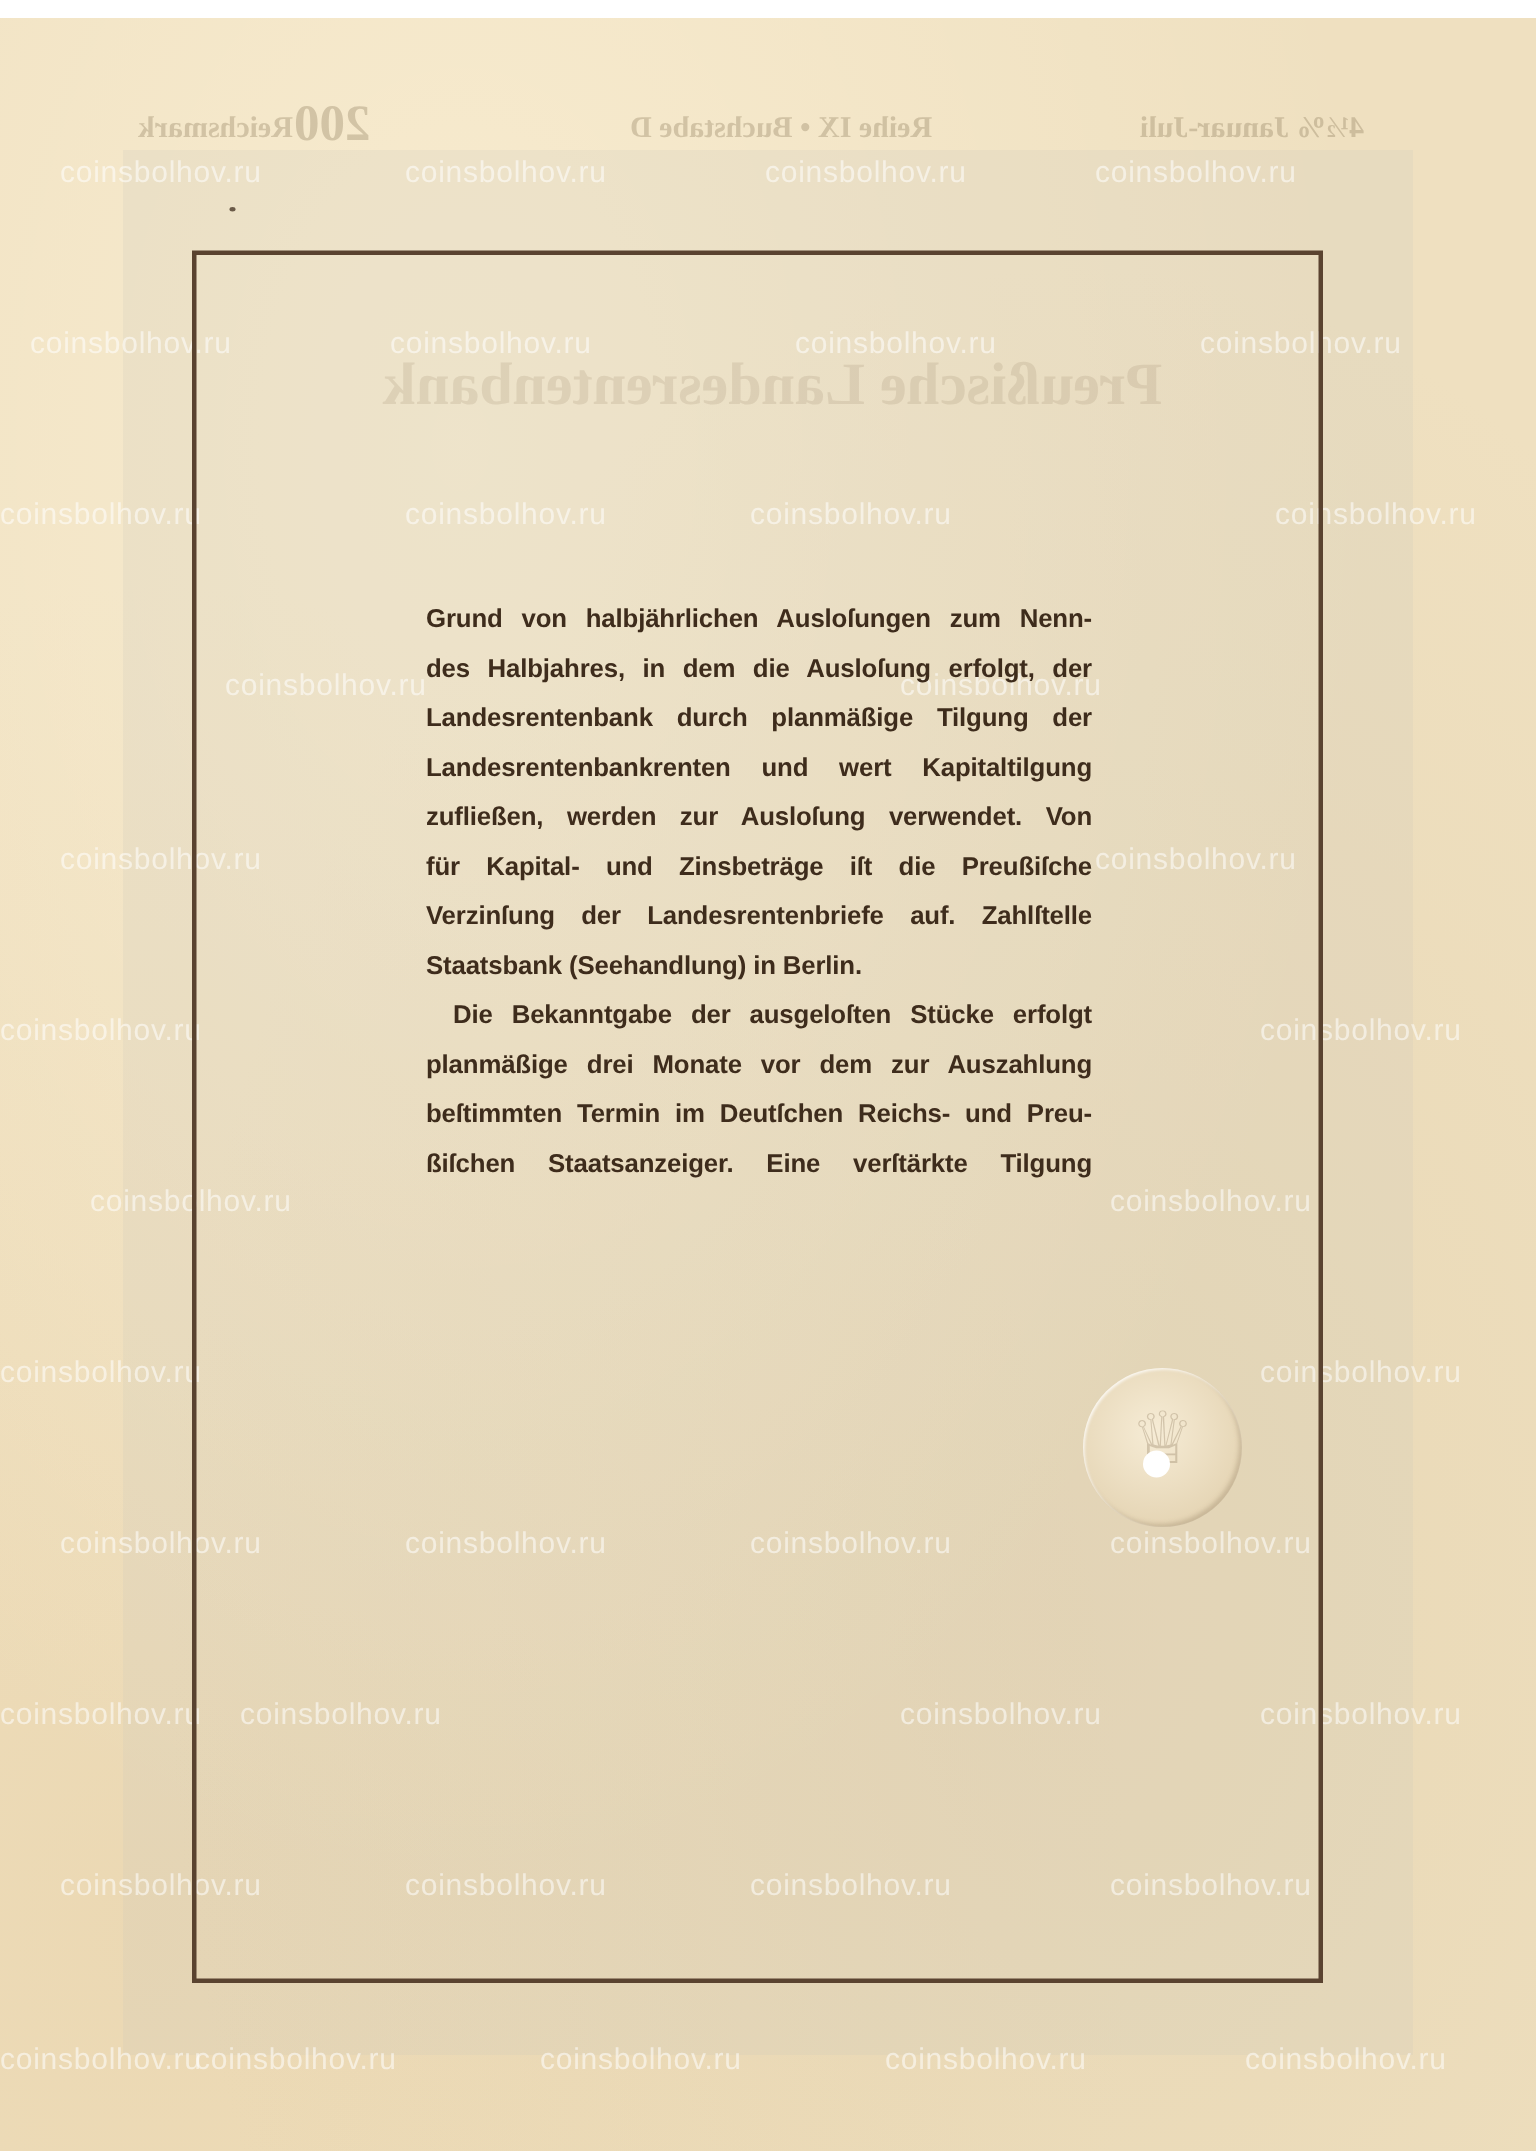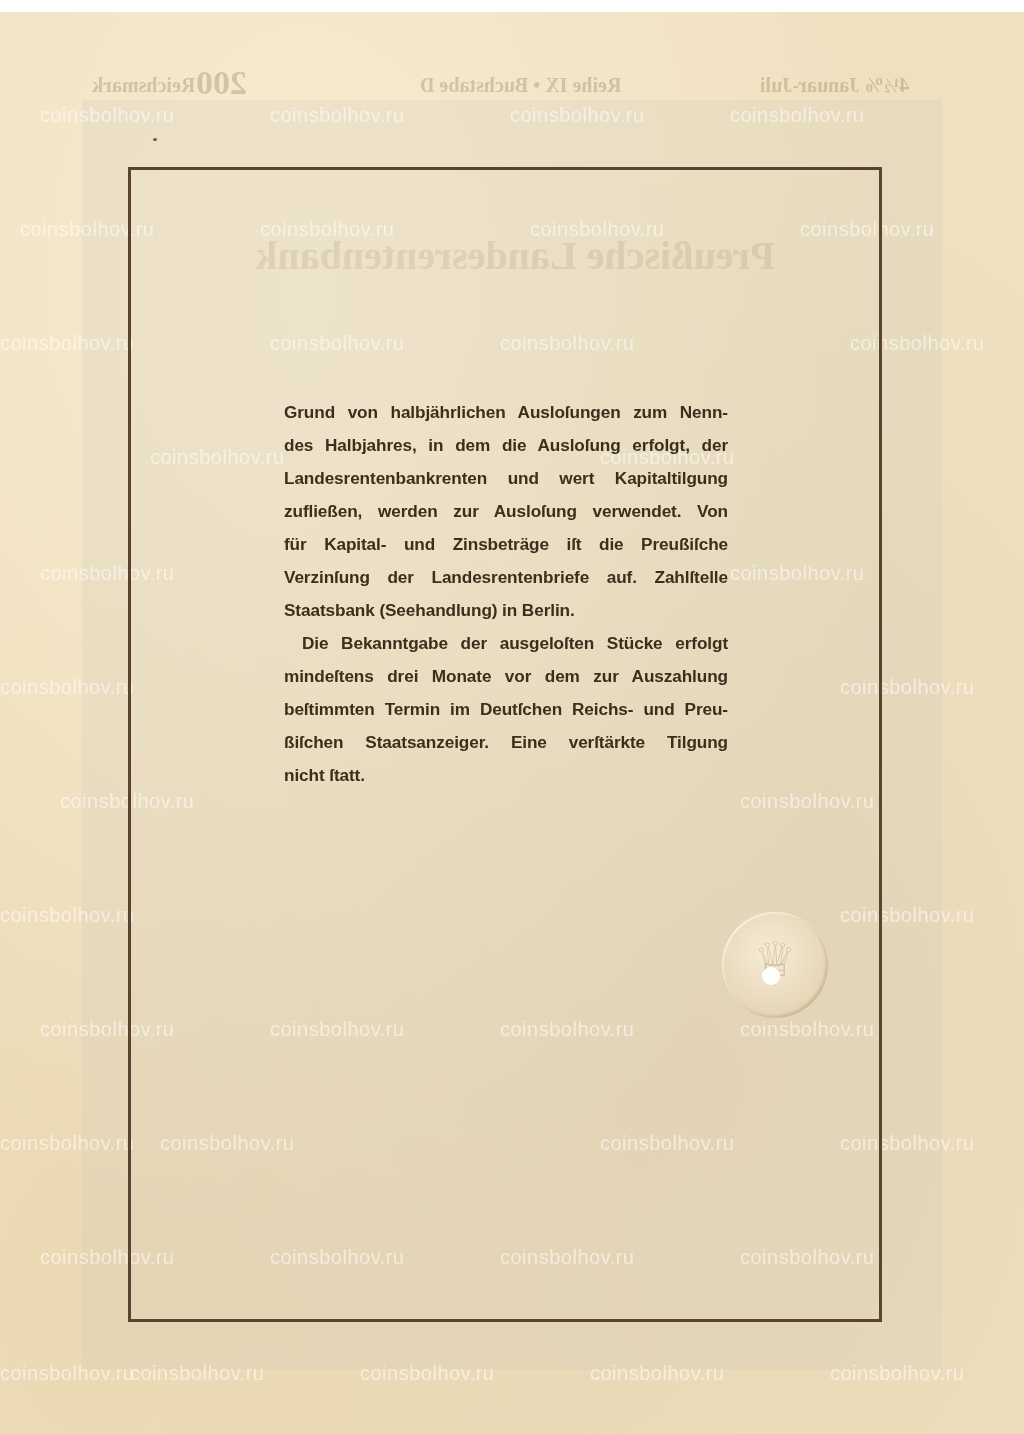--- a/index.html
+++ b/index.html
@@ -125,31 +125,31 @@
 <div class="watermark" style="left:830px; top:1362px;">coinsbolhov.ru</div>
 
 <div class="speck" style="left:153px; top:138px;"></div>
 
 <div class="frame"></div>
 
 <div class="text-block">
   <div>
     <span class="line">Grund von halbjährlichen Ausloſungen zum Nenn-</span>
     <span class="line">des Halbjahres, in dem die Ausloſung erfolgt, der</span>
+    <span class="line">Landesrentenbank durch planmäßige Tilgung der</span>
     <span class="line">Landesrentenbankrenten und wert Kapitaltilgung</span>
     <span class="line">zufließen, werden zur Ausloſung verwendet. Von</span>
     <span class="line">für Kapital- und Zinsbeträge iſt die Preußiſche</span>
     <span class="line">Verzinſung der Landesrentenbriefe auf. Zahlſtelle</span>
     <span class="line last">Staatsbank (Seehandlung) in Berlin.</span>
   </div>
   <div>
     <span class="line indent">Die Bekanntgabe der ausgeloſten Stücke erfolgt</span>
-    <span class="line">mindeſtens drei Monate vor dem zur Auszahlung</span>
+    <span class="line">planmäßige drei Monate vor dem zur Auszahlung</span>
     <span class="line">beſtimmten Termin im Deutſchen Reichs- und Preu-</span>
     <span class="line">ßiſchen Staatsanzeiger. Eine verſtärkte Tilgung</span>
-    <span class="line last">nicht ſtatt.</span>
   </div>
 </div>
 
 <div class="seal">
   <div class="seal-eagle">♕</div>
   <div class="seal-hole"></div>
 </div>
 
 </body></html>

